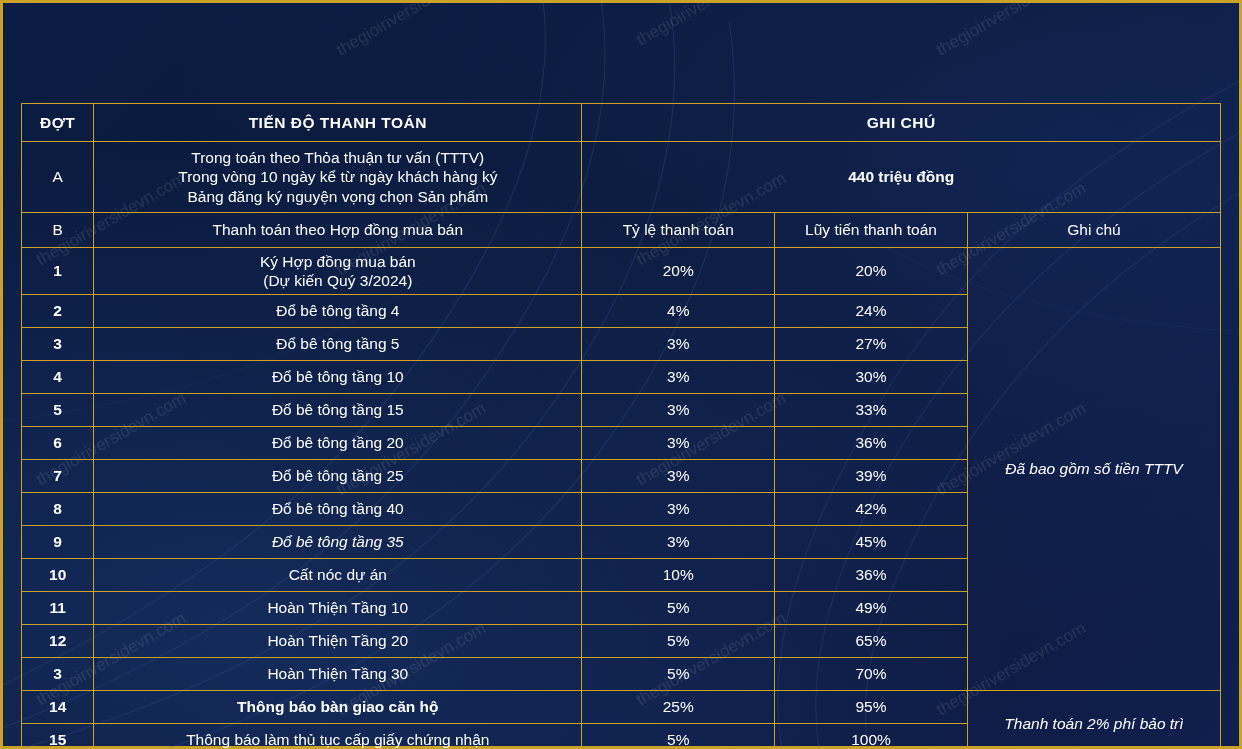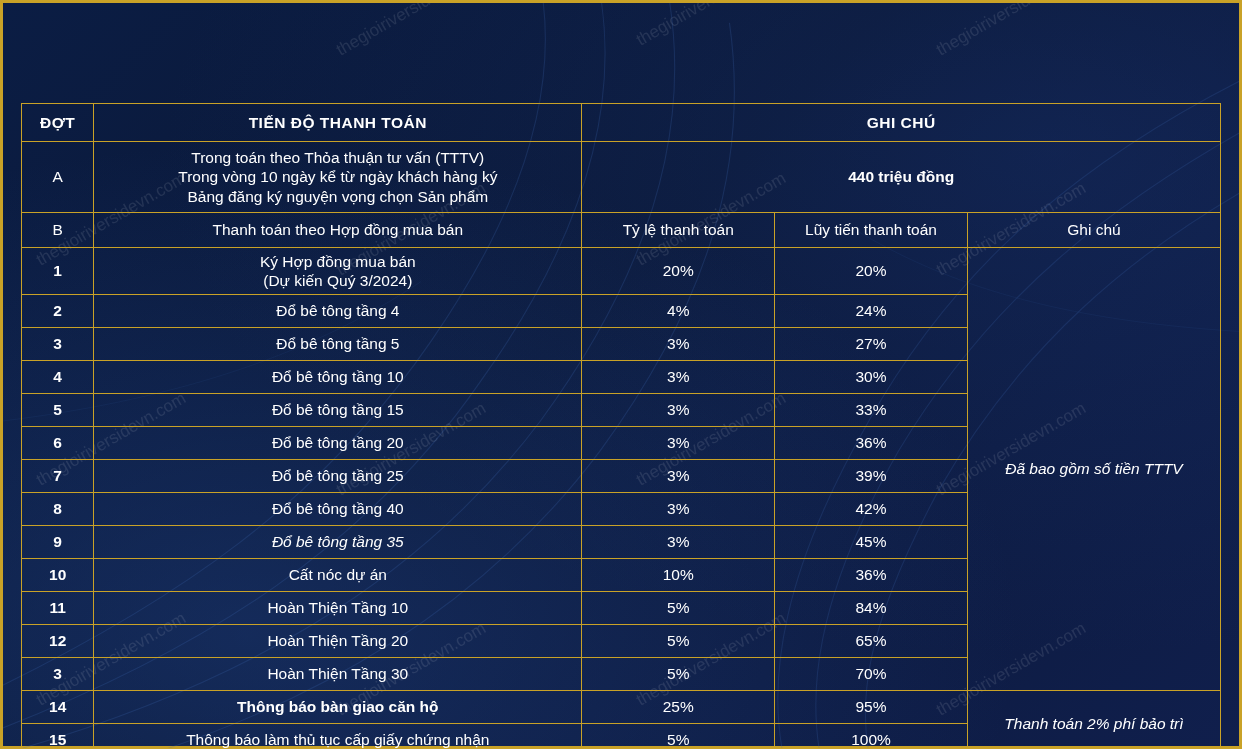--- a/index.html
+++ b/index.html
@@ -245,21 +245,21 @@
         <tr class="r">
           <td class="dot-num">10</td>
           <td>Cất nóc dự án</td>
           <td>10%</td>
           <td>36%</td>
         </tr>
         <tr class="r">
           <td class="dot-num">11</td>
           <td>Hoàn Thiện Tầng 10</td>
           <td>5%</td>
-          <td>84%</td>
+          <td>49%</td>
         </tr>
         <tr class="r">
           <td class="dot-num">12</td>
           <td>Hoàn Thiện Tầng 20</td>
           <td>5%</td>
           <td>65%</td>
         </tr>
         <tr class="r">
           <td class="dot-num">3</td>
           <td>Hoàn Thiện Tầng 30</td>

